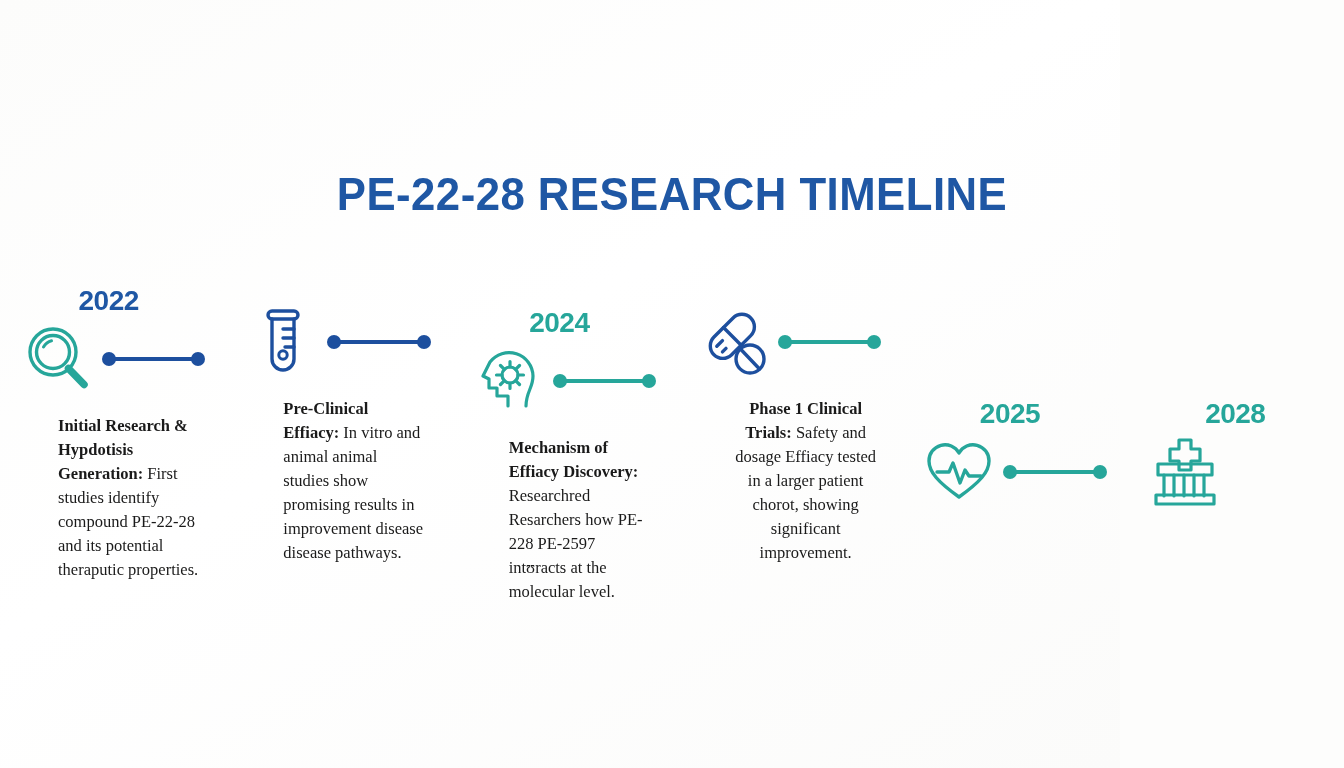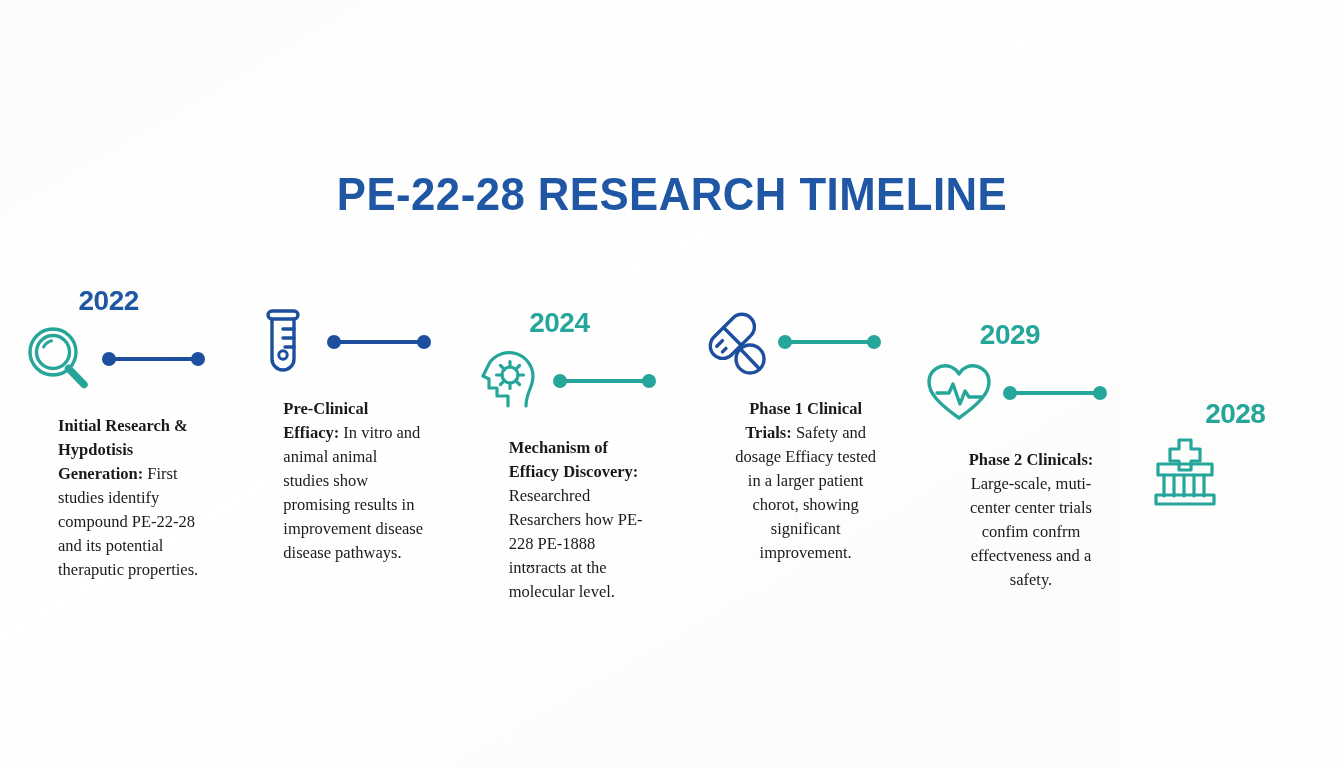--- a/index.html
+++ b/index.html
@@ -195,21 +195,21 @@
             </g>
           </svg>
         </div>
         <div class="connector teal">
           <div class="bar"></div>
             <div class="dot left"></div>
             <div class="dot right"></div>
         </div>
       </div>
       <div class="desc left">
-        <b>Mechanism of Effiacy Discovery:</b><span> Researchred Resarchers how PE-228 PE-1888 intʊracts at the molecular level.</span>
+        <b>Mechanism of Effiacy Discovery:</b><span> Researchred Resarchers how PE-228 PE-2597 intʊracts at the molecular level.</span>
       </div>
     </div>
 
     <div class="step">
       <div class="iconrow">
         <div class="icon-wrap">
           <svg width="72" height="72" viewBox="0 0 72 72">
             <g fill="none" stroke="#1d4f9e" stroke-width="3.4" stroke-linecap="round" stroke-linejoin="round">
               <g transform="rotate(-45 34 30)">
                 <rect x="8" y="18" width="52" height="25" rx="12.5"></rect>
@@ -226,38 +226,35 @@
             <div class="dot left"></div>
             <div class="dot right"></div>
         </div>
       </div>
       <div class="desc center">
         <b>Phase 1 Clinical Trials:</b><span> Safety and dosage Effiacy tested in a larger patient chorot, showing significant improvement.</span>
       </div>
     </div>
 
     <div class="step">
-      <div class="year teal">2029</div>
+      <div class="year teal">2025</div>
       <div class="iconrow">
         <div class="icon-wrap">
           <svg width="70" height="66" viewBox="0 0 70 66">
             <g fill="none" stroke="#26a69a" stroke-width="3.4" stroke-linecap="round" stroke-linejoin="round">
               <path d="M35 58 C14 43, 5 33, 5 22 A16 16 0 0 1 35 14 A16 16 0 0 1 65 22 C65 33, 56 43, 35 58 Z"></path>
               <path d="M13 33 L25 33 L29 24 L36 44 L41 31 L45 37 L57 37"></path>
             </g>
           </svg>
         </div>
         <div class="connector teal">
           <div class="bar"></div>
             <div class="dot left"></div>
             <div class="dot right"></div>
         </div>
-      </div>
-      <div class="desc center">
-        <b>Phase 2 Clinicals:</b><span> Large-scale, muti-center center trials confim confrm effectveness and a safety.</span>
       </div>
     </div>
 
     <div class="step">
       <div class="year teal">2028</div>
       <div class="iconrow">
         <div class="icon-wrap">
           <svg width="70" height="72" viewBox="0 0 70 72">
             <g fill="none" stroke="#26a69a" stroke-width="3.2" stroke-linecap="round" stroke-linejoin="round">
               <path d="M29 4 L41 4 L41 13 L50 13 L50 25 L41 25 L41 34 L29 34 L29 25 L20 25 L20 13 L29 13 Z"></path>

